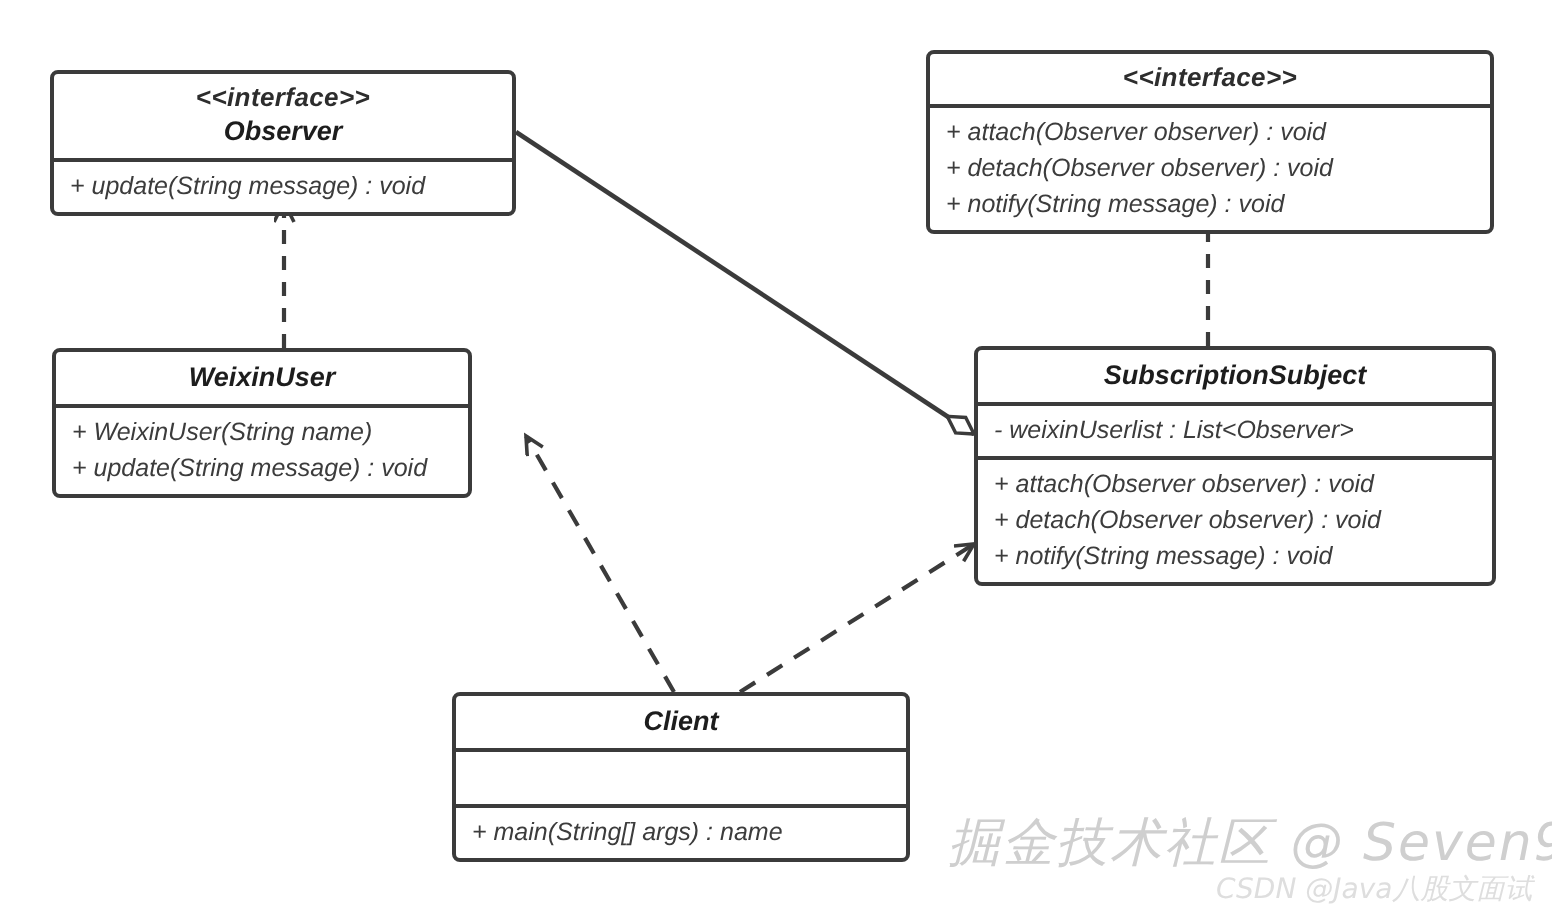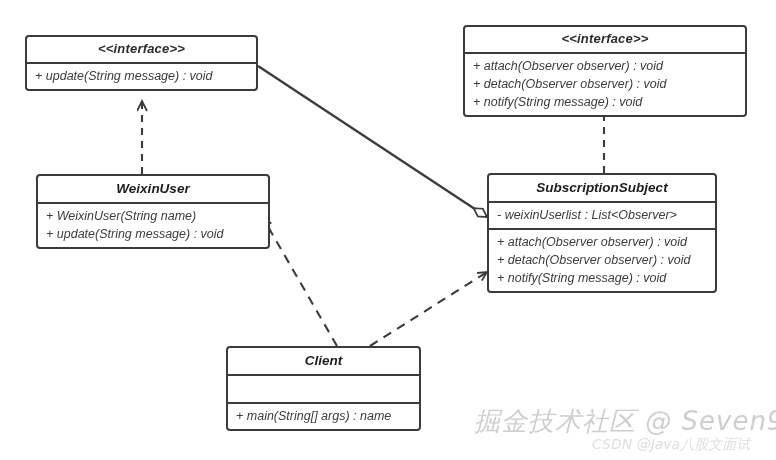--- a/index.html
+++ b/index.html
@@ -77,21 +77,21 @@
     font-size: 26px;
     color: #cfcfcf;
     font-weight: 500;
     letter-spacing: 1px;
     white-space: nowrap;
     z-index: 9;
     font-family: "DejaVu Sans", sans-serif;
   }
   .watermark-csdn {
     position: absolute;
-    left: 592px;
+    left: 608px;
     top: 436px;
     font-size: 14px;
     color: #dedede;
     white-space: nowrap;
     z-index: 9;
     font-family: "DejaVu Sans", sans-serif;
   }
 </style>
 </head>
 <body>
@@ -118,62 +118,63 @@
     <line x1="258" y1="66" x2="487" y2="217" stroke="#3b3b3b" stroke-width="2.3" marker-end="url(#hollow-diamond)"></line>
 
     <line x1="337" y1="346" x2="263" y2="218" stroke="#3b3b3b" stroke-width="2.1" stroke-dasharray="9,7" marker-end="url(#open-arrow)"></line>
 
     <line x1="370" y1="346" x2="487" y2="272" stroke="#3b3b3b" stroke-width="2.1" stroke-dasharray="9,7" marker-end="url(#open-arrow)"></line>
   </svg>
 
   <div class="uml-class" style="left:25px; top:35px; width:233px;">
     <div class="compartment head">
       <span class="stereotype">&lt;&lt;interface&gt;&gt;</span>
+      <span class="cls-name">Observer</span>
     </div>
     <div class="compartment">
       <span class="member">+ update(String message) : void</span>
     </div>
   </div>
 
   <div class="uml-class" style="left:463px; top:25px; width:284px;">
     <div class="compartment head">
       <span class="stereotype">&lt;&lt;interface&gt;&gt;</span>
     </div>
     <div class="compartment">
       <span class="member">+ attach(Observer observer) : void</span>
       <span class="member">+ detach(Observer observer) : void</span>
       <span class="member">+ notify(String message) : void</span>
     </div>
   </div>
 
-  <div class="uml-class" style="left:36px; top:174px; width:234px;">
+  <div class="uml-class" style="left:26px; top:174px; width:210px;">
     <div class="compartment head">
       <span class="cls-name">WeixinUser</span>
     </div>
     <div class="compartment">
       <span class="member">+ WeixinUser(String name)</span>
       <span class="member">+ update(String message) : void</span>
     </div>
   </div>
 
-  <div class="uml-class" style="left:487px; top:173px; width:230px;">
+  <div class="uml-class" style="left:487px; top:173px; width:261px;">
     <div class="compartment head">
       <span class="cls-name">SubscriptionSubject</span>
     </div>
     <div class="compartment">
       <span class="member">- weixinUserlist : List&lt;Observer&gt;</span>
     </div>
     <div class="compartment">
       <span class="member">+ attach(Observer observer) : void</span>
       <span class="member">+ detach(Observer observer) : void</span>
       <span class="member">+ notify(String message) : void</span>
     </div>
   </div>
 
-  <div class="uml-class" style="left:226px; top:346px; width:195px;">
+  <div class="uml-class" style="left:226px; top:346px; width:229px;">
     <div class="compartment head">
       <span class="cls-name">Client</span>
     </div>
     <div class="compartment empty-compartment"></div>
     <div class="compartment">
       <span class="member">+ main(String[] args) : name</span>
     </div>
   </div>
 
   <div class="watermark-jj">掘金技术社区 @ Seven97</div>

